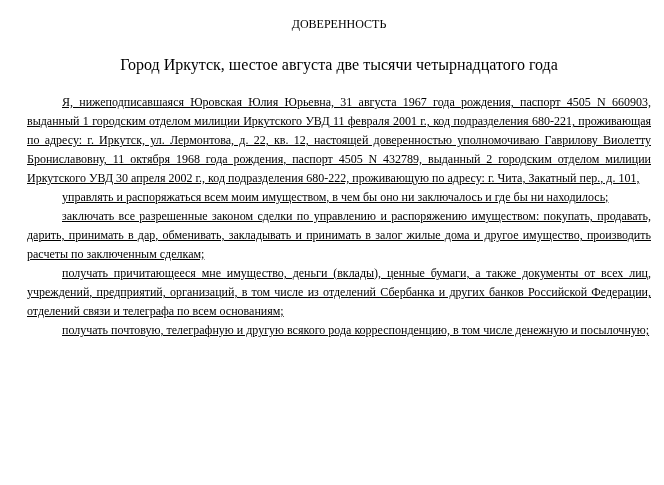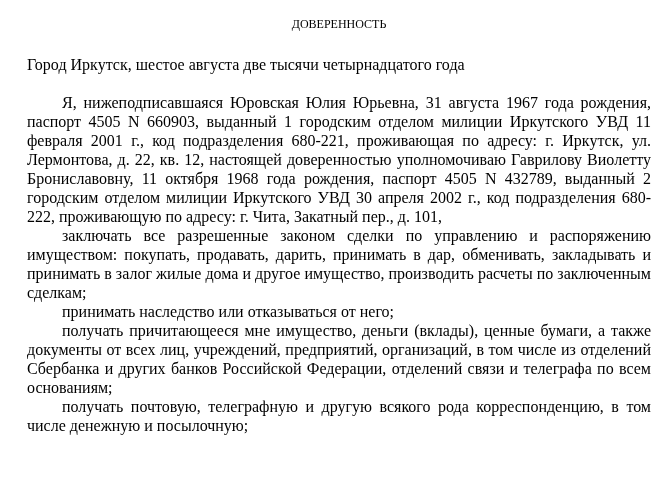--- a/index.html
+++ b/index.html
@@ -1,32 +1,32 @@
 <!DOCTYPE html>
 <html><head>
   <meta charset="utf-8">
   <style>
     html, body { margin: 0; padding: 0; background: #ffffff; }
     body { width: 664px; height: 485px; overflow: hidden; position: relative;
            font-family: "Liberation Serif", "DejaVu Serif", serif; color: #000; }
     .page { position: absolute; left: 27px; top: 0; width: 624px; }
     .title { position: absolute; top: 15px; left: 0; width: 624px; text-align: center;
              font-size: 12px; line-height: 19px; }
-    .city { position: absolute; top: 55px; left: 0; width: 624px; 
+    .city { position: absolute; top: 55px; left: 0; width: 624px; text-align: center;
             font-size: 16px; line-height: 19px; }
     .body { position: absolute; top: 93px; left: 0; width: 624px; }
-    .para { margin: 0; font-size: 16px; line-height: 19px; text-align: justify;
-            text-indent: 35px; }
+    .para { margin: 0; font-size: 12px; line-height: 19px; text-align: justify;
+            text-indent: 35px; text-decoration: underline; }
   </style>
 </head>
 <body>
 
 <div class="page">
   <div class="title">ДОВЕРЕННОСТЬ</div>
   <div class="city">Город Иркутск, шестое августа две тысячи четырнадцатого года</div>
   <div class="body">
     <p class="para">Я, нижеподписавшаяся Юровская Юлия Юрьевна, 31 августа 1967 года рождения, паспорт 4505 N 660903, выданный 1 городским отделом милиции Иркутского УВД 11 февраля 2001 г., код подразделения 680-221, проживающая по адресу: г. Иркутск, ул. Лермонтова, д. 22, кв. 12, настоящей доверенностью уполномочиваю Гаврилову Виолетту Брониславовну, 11 октября 1968 года рождения, паспорт 4505 N 432789, выданный 2 городским отделом милиции Иркутского УВД 30 апреля 2002 г., код подразделения 680-222, проживающую по адресу: г. Чита, Закатный пер., д. 101,</p>
+    <p class="para">управлять и распоряжаться всем моим имуществом, в чем бы оно ни заключалось и где бы ни находилось;</p>
     <p class="para">заключать все разрешенные законом сделки по управлению и распоряжению имуществом: покупать, продавать, дарить, принимать в дар, обменивать, закладывать и принимать в залог жилые дома и другое имущество, производить расчеты по заключенным сделкам;</p>
-    <p class="para">принимать наследство или отказываться от него;</p>
     <p class="para">получать причитающееся мне имущество, деньги (вклады), ценные бумаги, а также документы от всех лиц, учреждений, предприятий, организаций, в том числе из отделений Сбербанка и других банков Российской Федерации, отделений связи и телеграфа по всем основаниям;</p>
     <p class="para">получать почтовую, телеграфную и другую всякого рода корреспонденцию, в том числе денежную и посылочную;</p>
   </div>
 </div>
 
 </body></html>

